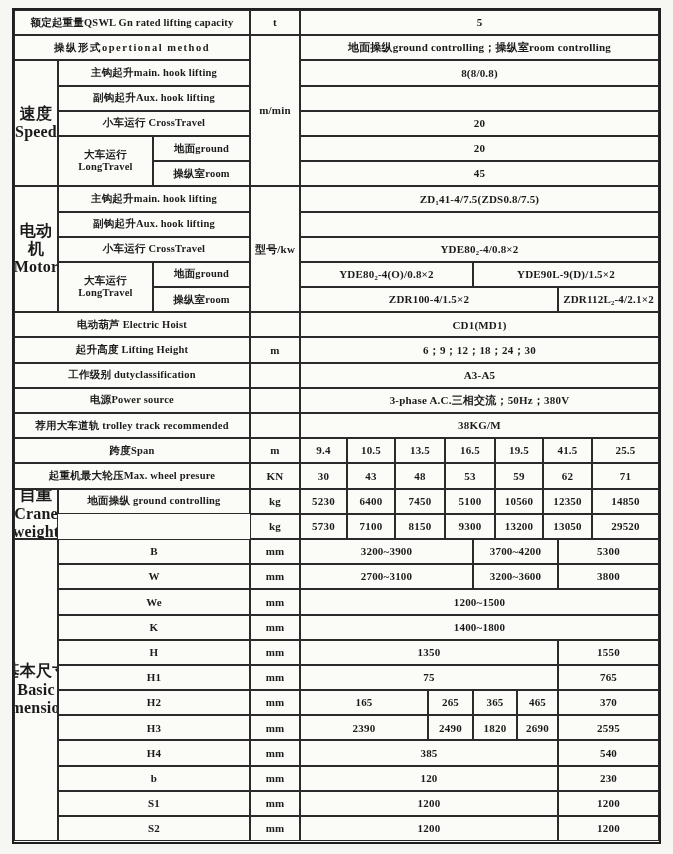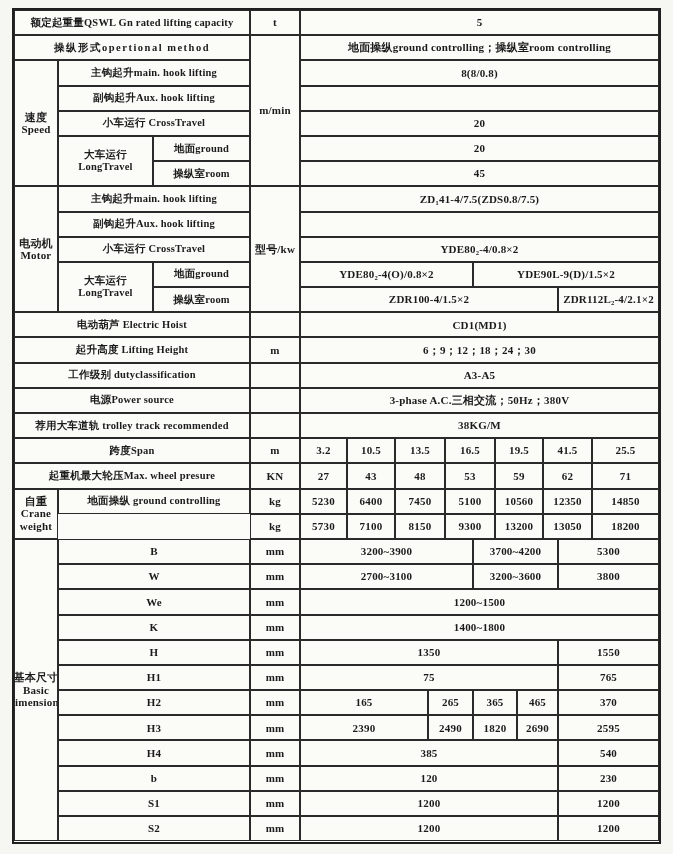--- a/index.html
+++ b/index.html
@@ -27,21 +27,21 @@
     font-weight:bold;
     font-size:11px;
     line-height:1.15;
     white-space:pre-line;
     overflow:hidden;
     padding:0 2px;
     letter-spacing:0.2px;
   }
   .lab{font-size:10.5px;}
   .sp{letter-spacing:1.5px;}
-  .grp{font-size:11px;}
+  .grp{font-size:16px;}
 </style>
 </head>
 <body>
 
 <div class="spec-table">
 
   <div class="c lab" style="grid-area:1/1/2/4">额定起重量QSWL Gn rated lifting capacity</div>
   <div class="c" style="grid-area:1/4/2/5">t</div>
   <div class="c" style="grid-area:1/5/2/16">5</div>
 
@@ -98,31 +98,31 @@
   <div class="c lab" style="grid-area:16/1/17/4">电源Power source</div>
   <div class="c" style="grid-area:16/4/17/5"></div>
   <div class="c" style="grid-area:16/5/17/16">3-phase A.C.三相交流；50Hz；380V</div>
 
   <div class="c lab" style="grid-area:17/1/18/4">荐用大车道轨 trolley track recommended</div>
   <div class="c" style="grid-area:17/4/18/5"></div>
   <div class="c" style="grid-area:17/5/18/16">38KG/M</div>
 
   <div class="c lab" style="grid-area:18/1/19/4">跨度Span</div>
   <div class="c" style="grid-area:18/4/19/5">m</div>
-  <div class="c" style="grid-area:18/5/19/6">3.2</div>
+  <div class="c" style="grid-area:18/5/19/6">9.4</div>
   <div class="c" style="grid-area:18/6/19/7">10.5</div>
   <div class="c" style="grid-area:18/7/19/9">13.5</div>
   <div class="c" style="grid-area:18/9/19/11">16.5</div>
   <div class="c" style="grid-area:18/11/19/13">19.5</div>
   <div class="c" style="grid-area:18/13/19/15">41.5</div>
   <div class="c" style="grid-area:18/15/19/16">25.5</div>
 
   <div class="c lab" style="grid-area:19/1/20/4">起重机最大轮压Max. wheel presure</div>
   <div class="c" style="grid-area:19/4/20/5">KN</div>
-  <div class="c" style="grid-area:19/5/20/6">27</div>
+  <div class="c" style="grid-area:19/5/20/6">30</div>
   <div class="c" style="grid-area:19/6/20/7">43</div>
   <div class="c" style="grid-area:19/7/20/9">48</div>
   <div class="c" style="grid-area:19/9/20/11">53</div>
   <div class="c" style="grid-area:19/11/20/13">59</div>
   <div class="c" style="grid-area:19/13/20/15">62</div>
   <div class="c" style="grid-area:19/15/20/16">71</div>
 
   <div class="c grp" style="grid-area:20/1/22/2">自重
 Crane
 weight</div>
@@ -135,21 +135,21 @@
   <div class="c" style="grid-area:20/11/21/13">10560</div>
   <div class="c" style="grid-area:20/13/21/15">12350</div>
   <div class="c" style="grid-area:20/15/21/16">14850</div>
   <div class="c" style="grid-area:21/4/22/5">kg</div>
   <div class="c" style="grid-area:21/5/22/6">5730</div>
   <div class="c" style="grid-area:21/6/22/7">7100</div>
   <div class="c" style="grid-area:21/7/22/9">8150</div>
   <div class="c" style="grid-area:21/9/22/11">9300</div>
   <div class="c" style="grid-area:21/11/22/13">13200</div>
   <div class="c" style="grid-area:21/13/22/15">13050</div>
-  <div class="c" style="grid-area:21/15/22/16">18200</div>
+  <div class="c" style="grid-area:21/15/22/16">29520</div>
 
   <div class="c grp" style="grid-area:22/1/34/2">基本尺寸
 Basic
 dimensions</div>
 
   <div class="c" style="grid-area:22/2/23/4">B</div>
   <div class="c" style="grid-area:22/4/23/5">mm</div>
   <div class="c" style="grid-area:22/5/23/10">3200~3900</div>
   <div class="c" style="grid-area:22/10/23/14">3700~4200</div>
   <div class="c" style="grid-area:22/14/23/16">5300</div>

